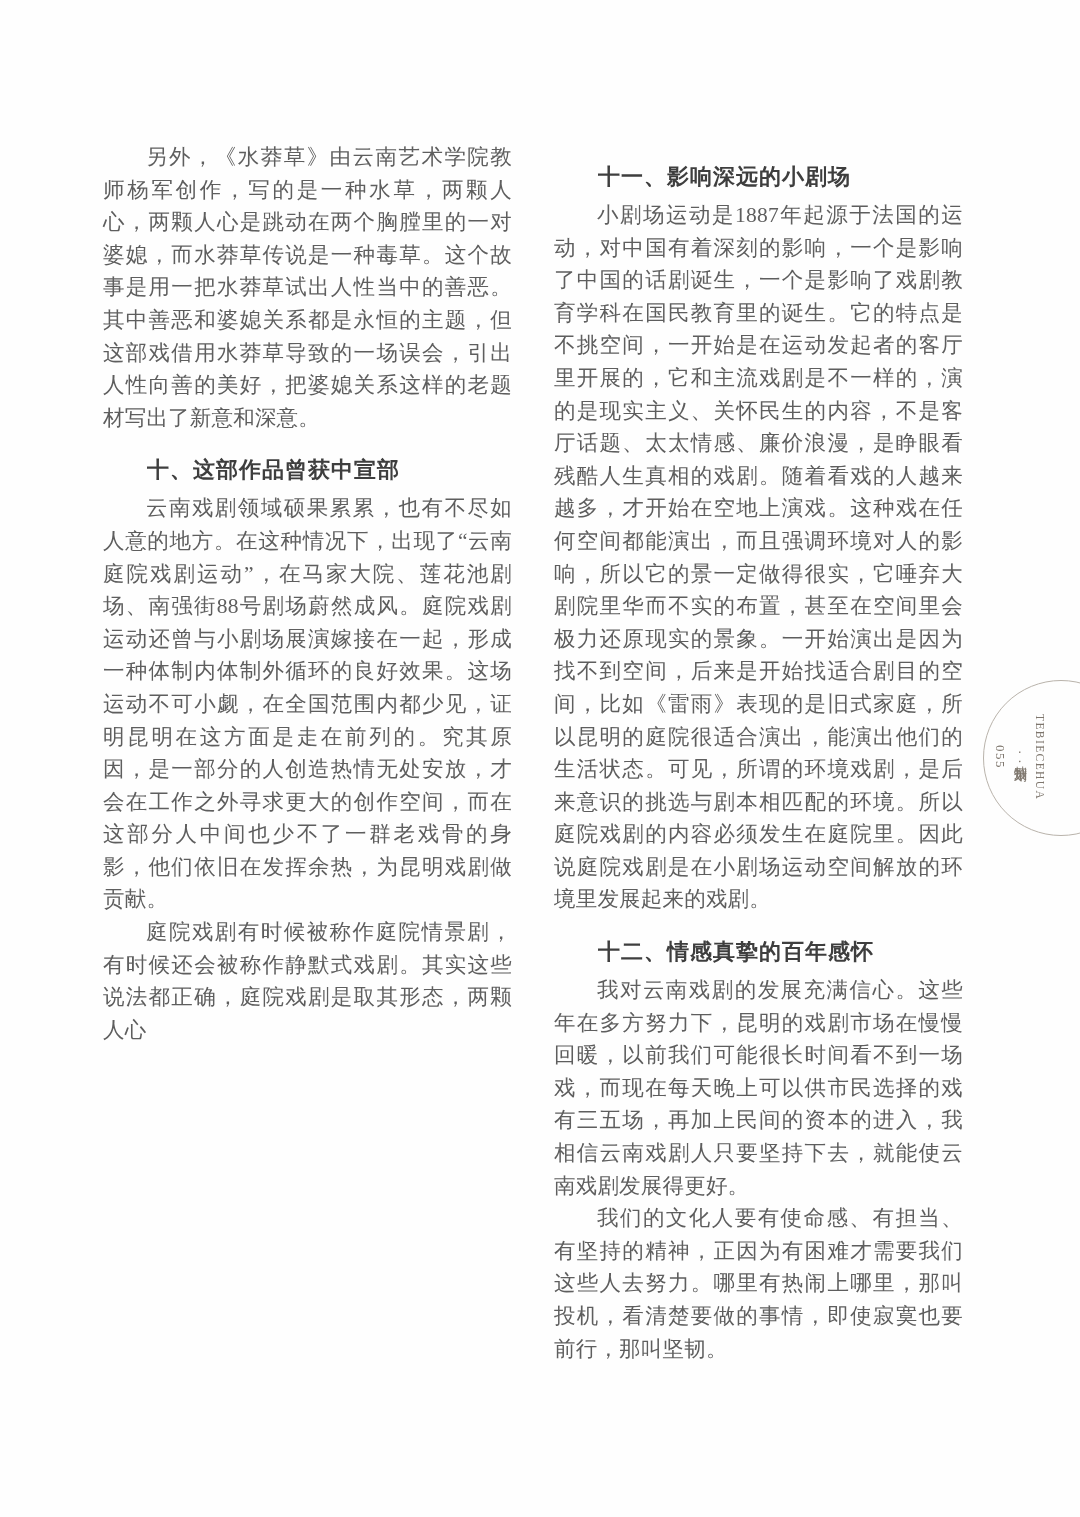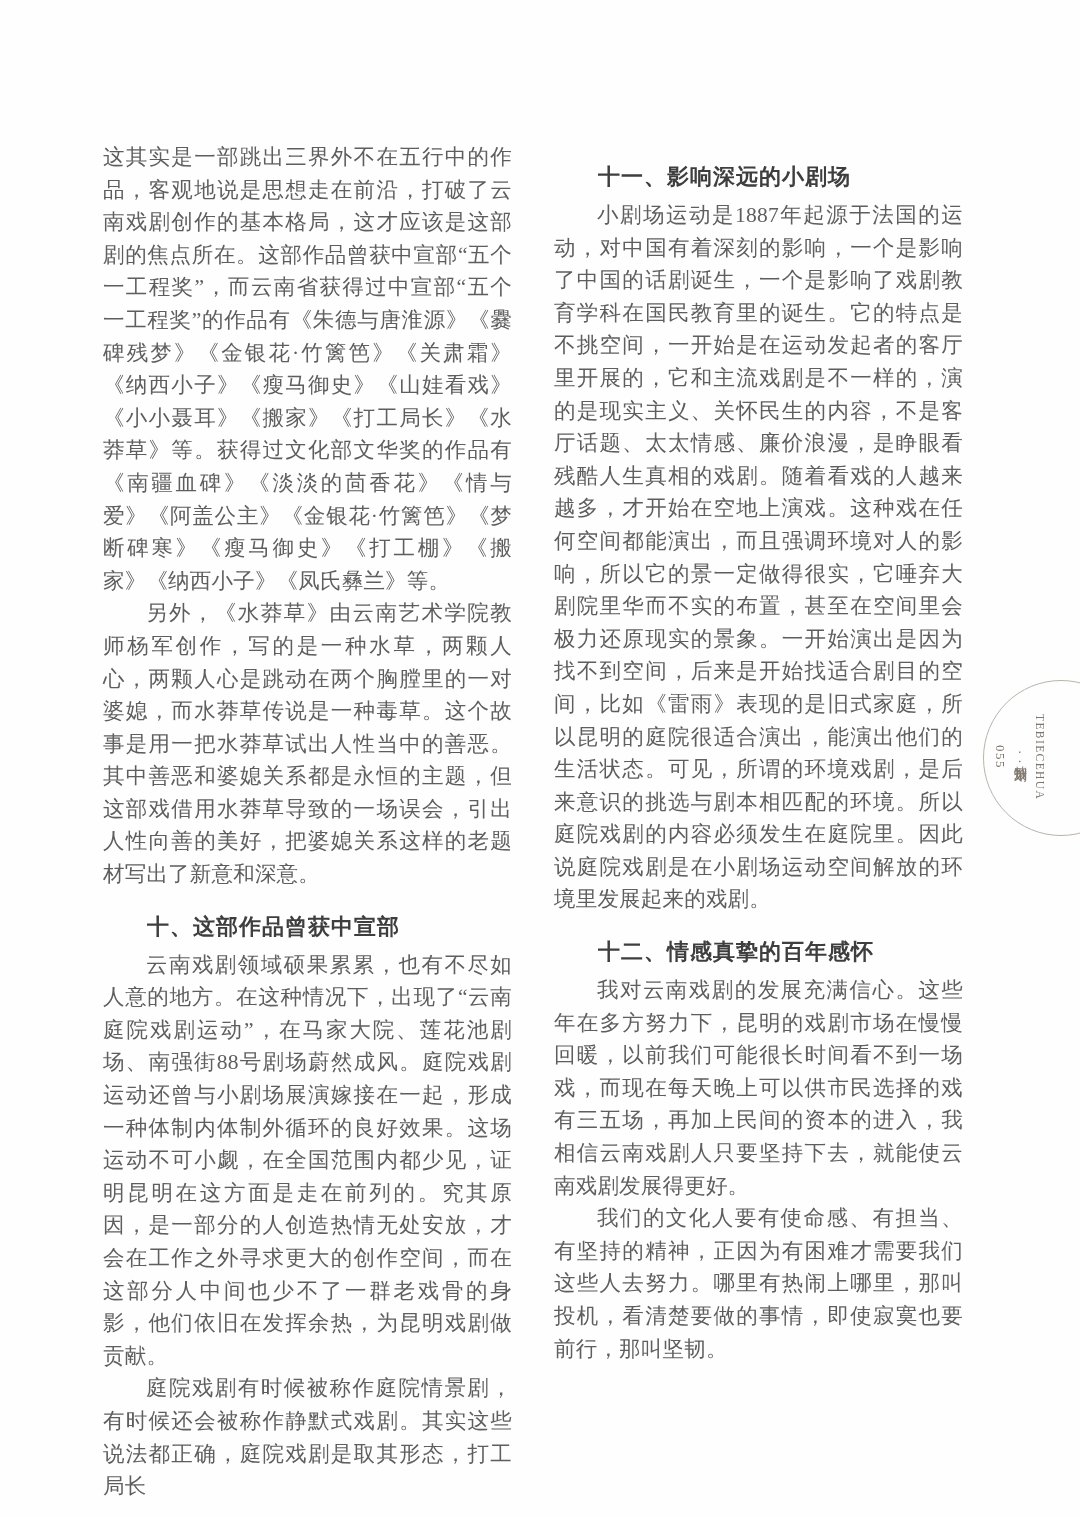--- a/index.html
+++ b/index.html
@@ -89,25 +89,24 @@
     line-height: 20px;
     margin-left: 2px;
   }
 </style>
 </head>
 <body>
 
 <div id="page">
 
   <div id="col-left" class="column">
-    <p>这其实是一部跳出三界外不在五行中的作品，客观地说是思想走在前沿，打破了云南戏剧创作的基本格局，这才应该是这部剧的焦点所在。这部作品曾获中宣部“五个一工程奖”，而云南省获得过中宣部“五个一工程奖”的作品有《朱德与唐淮源》《爨碑残梦》《金银花·竹篱笆》《关肃霜》《纳西小子》《瘦马御史》《山娃看戏》《小小聂耳》《搬家》《打工局长》《水莽草》等。获得过文化部文华奖的作品有《南疆血碑》《淡淡的茴香花》《情与爱》《阿盖公主》《金银花·竹篱笆》《梦断碑寒》《瘦马御史》《打工棚》《搬家》《纳西小子》《凤氏彝兰》等。</p>
     <p class="indent">另外，《水莽草》由云南艺术学院教师杨军创作，写的是一种水草，两颗人心，两颗人心是跳动在两个胸膛里的一对婆媳，而水莽草传说是一种毒草。这个故事是用一把水莽草试出人性当中的善恶。其中善恶和婆媳关系都是永恒的主题，但这部戏借用水莽草导致的一场误会，引出人性向善的美好，把婆媳关系这样的老题材写出了新意和深意。</p>
     <h3>十、这部作品曾获中宣部</h3>
     <p class="indent">云南戏剧领域硕果累累，也有不尽如人意的地方。在这种情况下，出现了“云南庭院戏剧运动”，在马家大院、莲花池剧场、南强街88号剧场蔚然成风。庭院戏剧运动还曾与小剧场展演嫁接在一起，形成一种体制内体制外循环的良好效果。这场运动不可小觑，在全国范围内都少见，证明昆明在这方面是走在前列的。究其原因，是一部分的人创造热情无处安放，才会在工作之外寻求更大的创作空间，而在这部分人中间也少不了一群老戏骨的身影，他们依旧在发挥余热，为昆明戏剧做贡献。</p>
-    <p class="indent">庭院戏剧有时候被称作庭院情景剧，有时候还会被称作静默式戏剧。其实这些说法都正确，庭院戏剧是取其形态，打工局长</p>
+    <p class="indent">庭院戏剧有时候被称作庭院情景剧，有时候还会被称作静默式戏剧。其实这些说法都正确，庭院戏剧是取其形态，两颗人心</p>
   </div>
 
   <div id="col-right" class="column">
     <h3>十一、影响深远的小剧场</h3>
     <p class="indent">小剧场运动是1887年起源于法国的运动，对中国有着深刻的影响，一个是影响了中国的话剧诞生，一个是影响了戏剧教育学科在国民教育里的诞生。它的特点是不挑空间，一开始是在运动发起者的客厅里开展的，它和主流戏剧是不一样的，演的是现实主义、关怀民生的内容，不是客厅话题、太太情感、廉价浪漫，是睁眼看残酷人生真相的戏剧。随着看戏的人越来越多，才开始在空地上演戏。这种戏在任何空间都能演出，而且强调环境对人的影响，所以它的景一定做得很实，它唾弃大剧院里华而不实的布置，甚至在空间里会极力还原现实的景象。一开始演出是因为找不到空间，后来是开始找适合剧目的空间，比如《雷雨》表现的是旧式家庭，所以昆明的庭院很适合演出，能演出他们的生活状态。可见，所谓的环境戏剧，是后来意识的挑选与剧本相匹配的环境。所以庭院戏剧的内容必须发生在庭院里。因此说庭院戏剧是在小剧场运动空间解放的环境里发展起来的戏剧。</p>
     <h3>十二、情感真挚的百年感怀</h3>
     <p class="indent">我对云南戏剧的发展充满信心。这些年在多方努力下，昆明的戏剧市场在慢慢回暖，以前我们可能很长时间看不到一场戏，而现在每天晚上可以供市民选择的戏有三五场，再加上民间的资本的进入，我相信云南戏剧人只要坚持下去，就能使云南戏剧发展得更好。</p>
     <p class="indent">我们的文化人要有使命感、有担当、有坚持的精神，正因为有困难才需要我们这些人去努力。哪里有热闹上哪里，那叫投机，看清楚要做的事情，即使寂寞也要前行，那叫坚韧。</p>
   </div>
 

